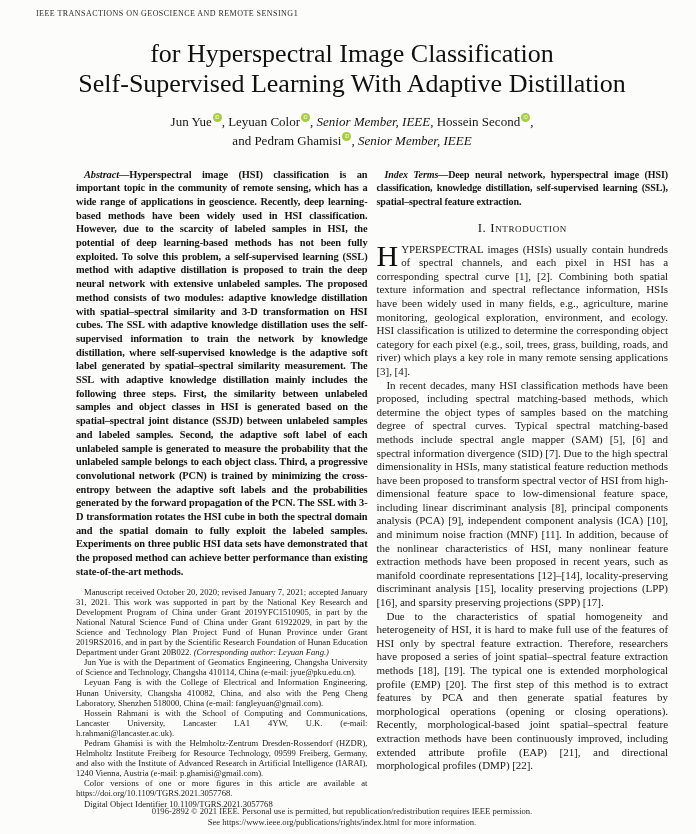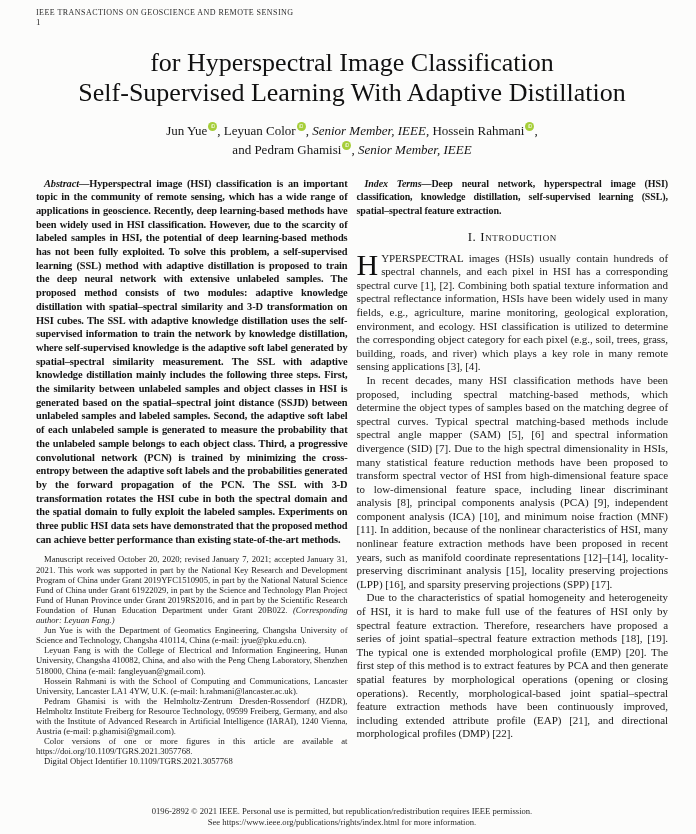--- a/index.html
+++ b/index.html
@@ -4,34 +4,34 @@
 <style>
   html,body { margin:0; padding:0; background:#ffffff; }
   .page {
     position:relative; width:696px; height:834px; box-sizing:border-box;
     background:#fcfcfb; color:#1e1e1e; overflow:hidden;
     font-family:"Liberation Serif", serif;
     padding:8px 28px 0 36px;
   }
   .running-head {
     display:flex; align-items:baseline;
-    font-size:8px; letter-spacing:0.45px; color:#2a2a2a;flex-direction:column;
+    font-size:8px; letter-spacing:0.45px; color:#2a2a2a;
   }
   .running-head .pageno { margin-right:26px; font-size:9px; letter-spacing:0; }
   .title { text-align:center; font-weight:400; font-size:26px; line-height:1.17;
     margin:21px auto 0; max-width:620px; color:#111; }
   .authors { text-align:center; margin-top:13px; font-size:13px; line-height:1.45; color:#151515; }
   .authors .member { font-style:italic;text-align:center; }
   .orcid {
     display:inline-block; width:9px; height:9px; border-radius:50%;
     background:#a6ce39; color:#fff; font-family:"Liberation Sans", sans-serif;
     font-size:4.5px; line-height:9px; text-align:center; vertical-align:4px;
     margin-left:1px; overflow:hidden;
   }
-  .columns { display:flex; gap:9px; margin-top:17px; }
+  .columns { display:flex; gap:9px; margin-top:17px;margin-left:40px; }
   .col { flex:1 1 0; min-width:0; text-align:justify; }
   .abstract {
     margin:0; font-weight:bold; font-size:10.4px; line-height:13.7px;
     letter-spacing:-0.1px; text-indent:8px; color:#151515;
   }
   .abstract .lead, .index-terms .lead { font-style:italic; }
   .footnotes { margin-top:8px; font-size:8.6px; line-height:10.1px; color:#222; }
   .footnotes p { margin:0; text-indent:8px; }
   .footnotes .it { font-style:italic; }
   .index-terms {
@@ -62,21 +62,21 @@
     <span>IEEE TRANSACTIONS ON GEOSCIENCE AND REMOTE SENSING</span>
     <span class="pageno">1</span>
   </div>
 
   <h1 class="title">
     <div>for Hyperspectral Image Classification</div>
     <div>Self-Supervised Learning With Adaptive Distillation</div>
   </h1>
 
   <div class="authors">
-    <div><span>Jun Yue</span><span class="orcid"><span>iD</span></span><span>, </span><span>Leyuan Color</span><span class="orcid"><span>iD</span></span><span>, </span><span class="member">Senior Member, IEEE</span><span>, </span><span>Hossein Rahmani</span><span class="orcid"><span>iD</span></span><span>,</span></div>
+    <div><span>Jun Yue</span><span class="orcid"><span>iD</span></span><span>, </span><span>Leyuan Color</span><span class="orcid"><span>iD</span></span><span>, </span><span class="member">Senior Member, IEEE</span><span>, </span><span>Hossein Second</span><span class="orcid"><span>iD</span></span><span>,</span></div>
     <div><span>and Pedram Ghamisi</span><span class="orcid"><span>iD</span></span><span>, </span><span class="member">Senior Member, IEEE</span></div>
   </div>
 
   <div class="columns">
 
     <div class="col">
       <p class="abstract"><span class="lead">Abstract—</span><span>Hyperspectral image (HSI) classification is an important topic in the community of remote sensing, which has a wide range of applications in geoscience. Recently, deep learning-based methods have been widely used in HSI classification. However, due to the scarcity of labeled samples in HSI, the potential of deep learning-based methods has not been fully exploited. To solve this problem, a self-supervised learning (SSL) method with adaptive distillation is proposed to train the deep neural network with extensive unlabeled samples. The proposed method consists of two modules: adaptive knowledge distillation with spatial–spectral similarity and 3-D transformation on HSI cubes. The SSL with adaptive knowledge distillation uses the self-supervised information to train the network by knowledge distillation, where self-supervised knowledge is the adaptive soft label generated by spatial–spectral similarity measurement. The SSL with adaptive knowledge distillation mainly includes the following three steps. First, the similarity between unlabeled samples and object classes in HSI is generated based on the spatial–spectral joint distance (SSJD) between unlabeled samples and labeled samples. Second, the adaptive soft label of each unlabeled sample is generated to measure the probability that the unlabeled sample belongs to each object class. Third, a progressive convolutional network (PCN) is trained by minimizing the cross-entropy between the adaptive soft labels and the probabilities generated by the forward propagation of the PCN. The SSL with 3-D transformation rotates the HSI cube in both the spectral domain and the spatial domain to fully exploit the labeled samples. Experiments on three public HSI data sets have demonstrated that the proposed method can achieve better performance than existing state-of-the-art methods.</span></p>
 
       <div class="footnotes">
         <p><span>Manuscript received October 20, 2020; revised January 7, 2021; accepted January 31, 2021. This work was supported in part by the National Key Research and Development Program of China under Grant 2019YFC1510905, in part by the National Natural Science Fund of China under Grant 61922029, in part by the Science and Technology Plan Project Fund of Hunan Province under Grant 2019RS2016, and in part by the Scientific Research Foundation of Hunan Education Department under Grant 20B022.</span> <span class="it">(Corresponding author: Leyuan Fang.)</span></p>

